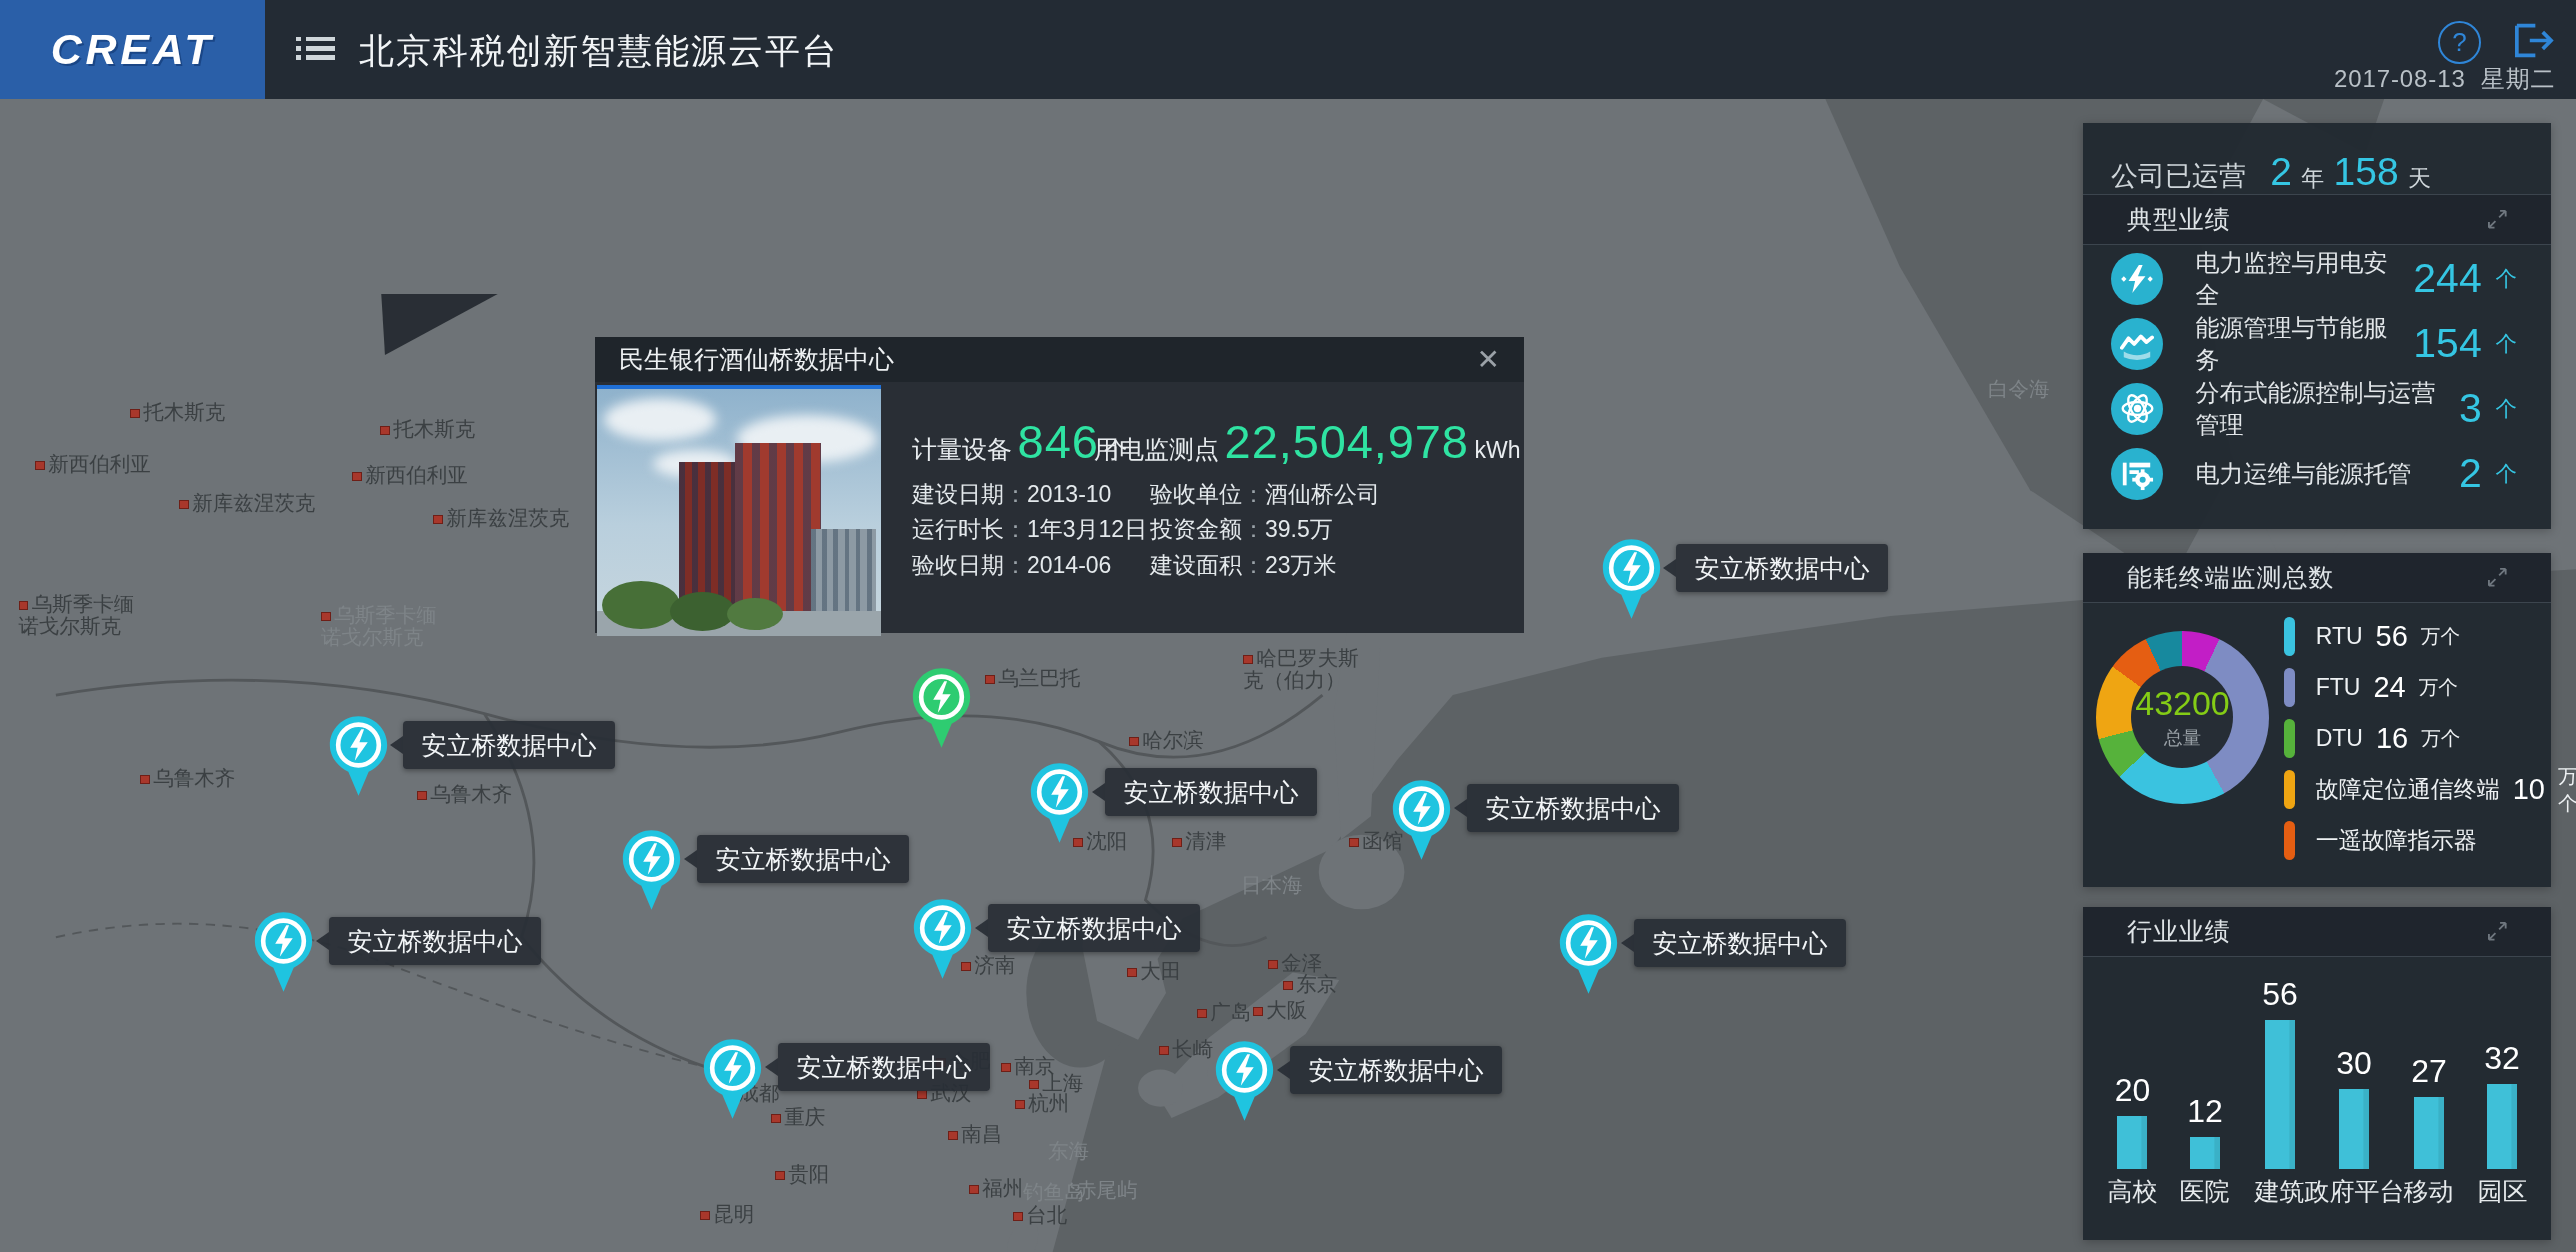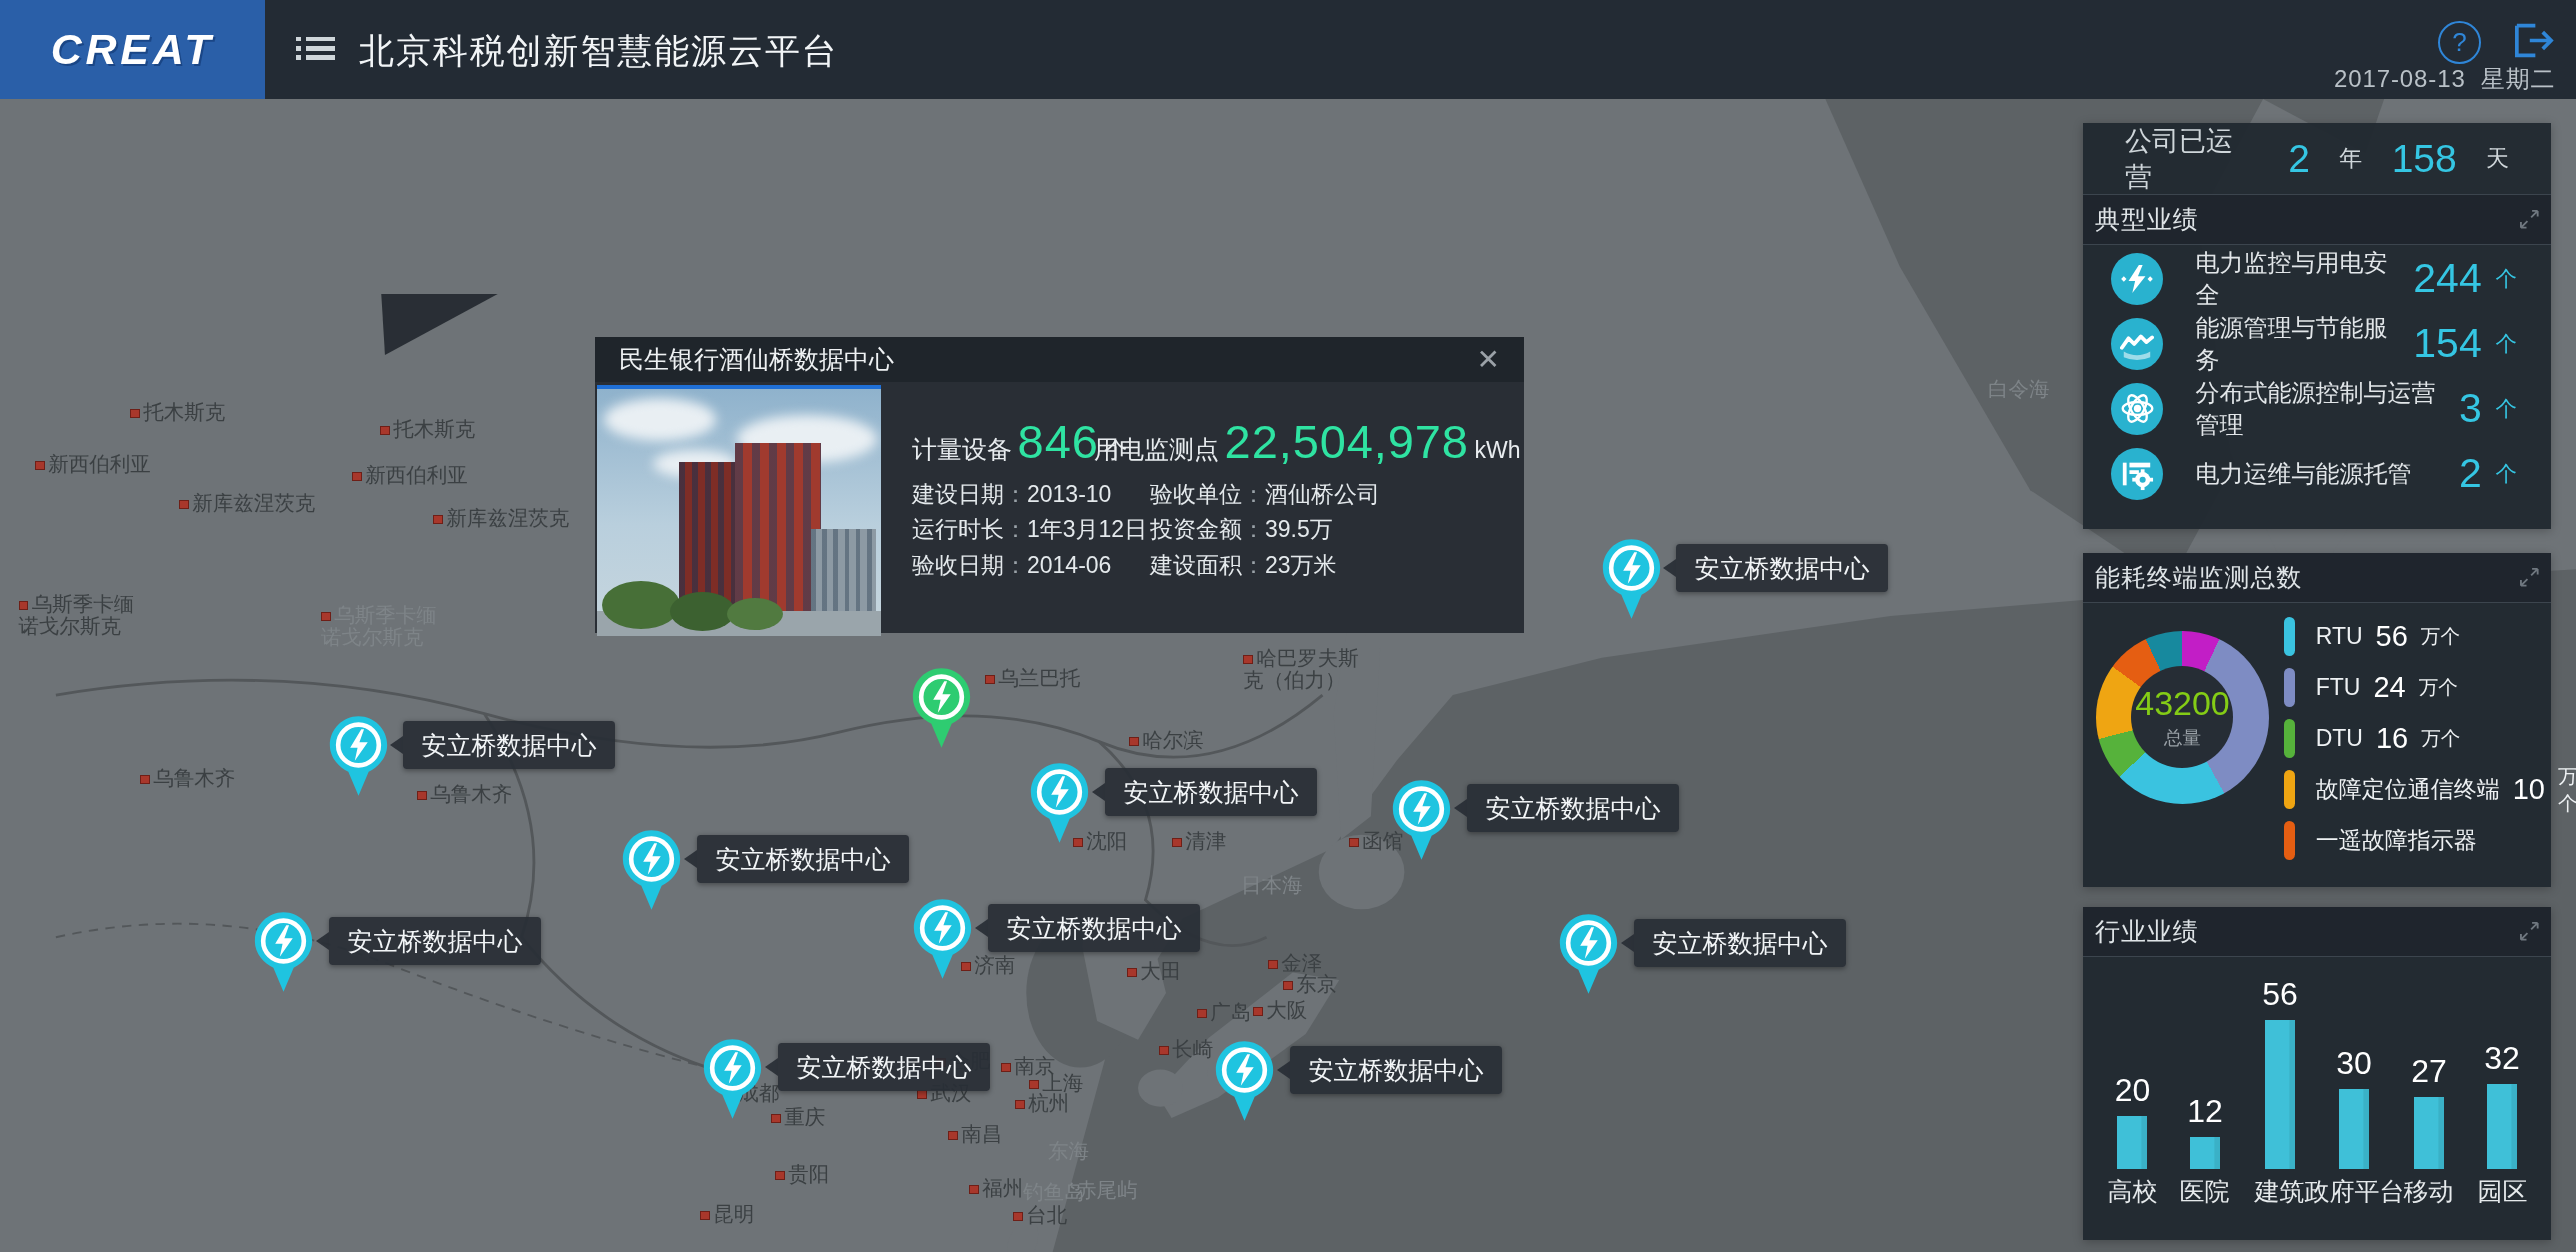--- a/index.html
+++ b/index.html
@@ -55,26 +55,26 @@
   .stat-row{position:absolute;left:317px;top:35px;display:flex;align-items:baseline;}
   .stat-label{font-size:25px;color:#e8ecef;}
   .stat-value{font-size:47px;color:#2fe3a2;margin:0 5.6px;letter-spacing:0.9px;}
   .stat-unit{font-size:23px;color:#e8ecef;}
   .det{position:absolute;font-size:23px;white-space:nowrap;}
   .det b{font-weight:normal;color:#9aa2a8;}
   .det span{color:#e4e9ec;}
   
   .panel{position:absolute;left:2083px;width:468px;background:rgba(32,39,47,.94);z-index:30;
          box-shadow:0 1.9px 9.3px rgba(0,0,0,.25);}
-  .panel-head{height:50px;display:flex;align-items:center;padding:0 12px;box-sizing:border-box;
+  .panel-head{height:50px;display:flex;align-items:center;padding:0 44px;box-sizing:border-box;
               border-bottom:0.9px solid #3c454e;background:rgba(28,34,41,.6);}
   .panel-head .ph-title{font-size:25px;color:#dfe4e7;letter-spacing:0.9px;}
   .expand-icon{margin-left:auto;width:18.6px;height:18.6px;opacity:.75;}
   #panel-a{top:123px;height:406px;}
-  #run-row{height:71px;display:flex;align-items:center;padding:0 42px;border-bottom:0.9px solid #3c454e;gap:20px;}
+  #run-row{height:71px;display:flex;align-items:flex-end;padding:0 28px;border-bottom:0.9px solid #3c454e;}
   #run-row .lbl{font-size:27px;color:#cfd6da;margin-right:15px;}
   #run-row .num{font-size:39px;color:#35c6e3;margin:0 9.3px;}
   #run-row .unit{font-size:23px;color:#cfd6da;}
   #typical-items{position:absolute;left:0;top:123px;right:0;}
   .t-item{height:65px;display:flex;align-items:center;padding:0 34px 0 28px;gap:12px;}
   .t-icon{width:52px;height:52px;border-radius:50%;background:#29b2cf;flex:0 0 52px;
           display:flex;align-items:center;justify-content:center;}
   .t-label{font-size:24px;color:#e2e6e9;margin-left:20.5px;}
   .t-val{margin-left:auto;font-size:41px;color:#35c6e3;}
   .t-unit{font-size:21.4px;color:#35c6e3;margin-left:1.9px;}

